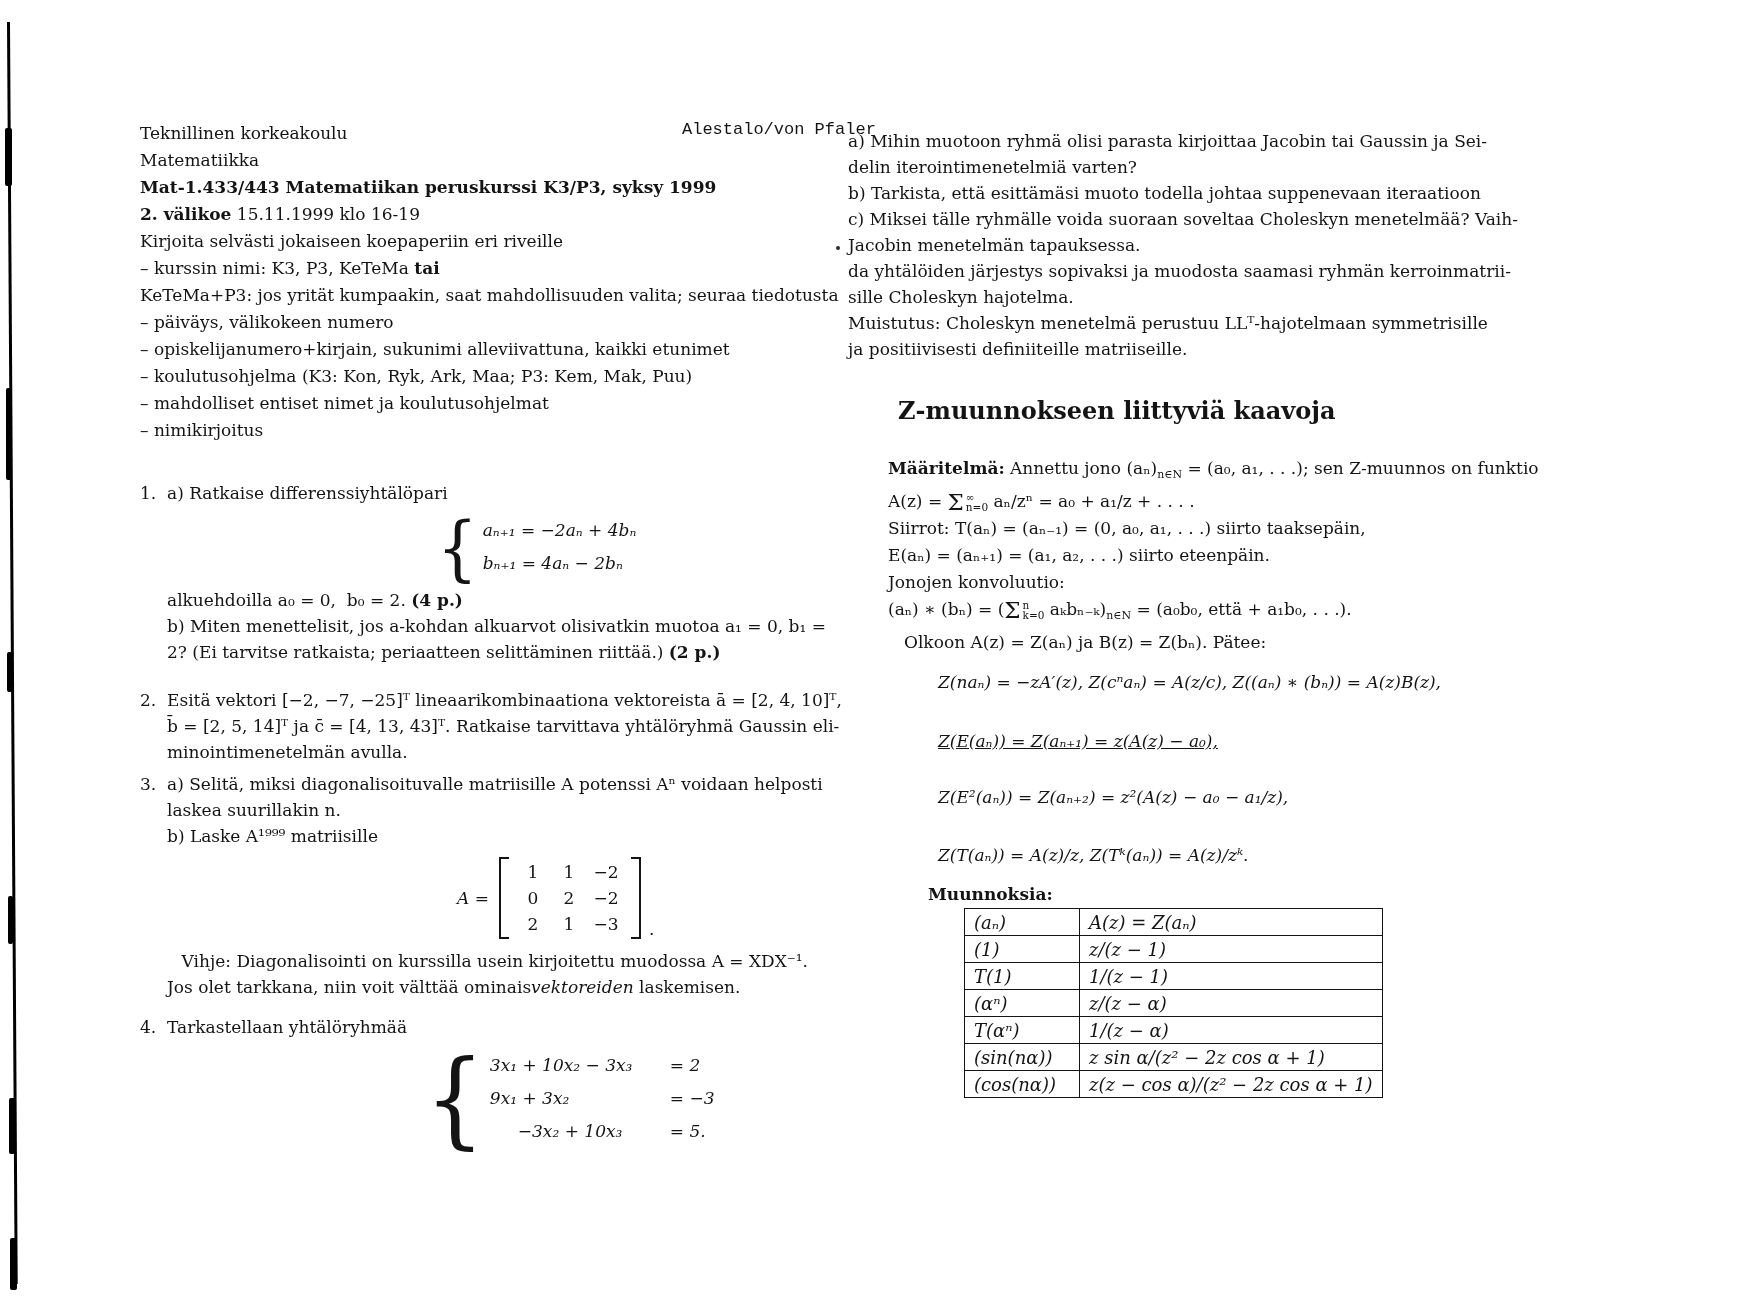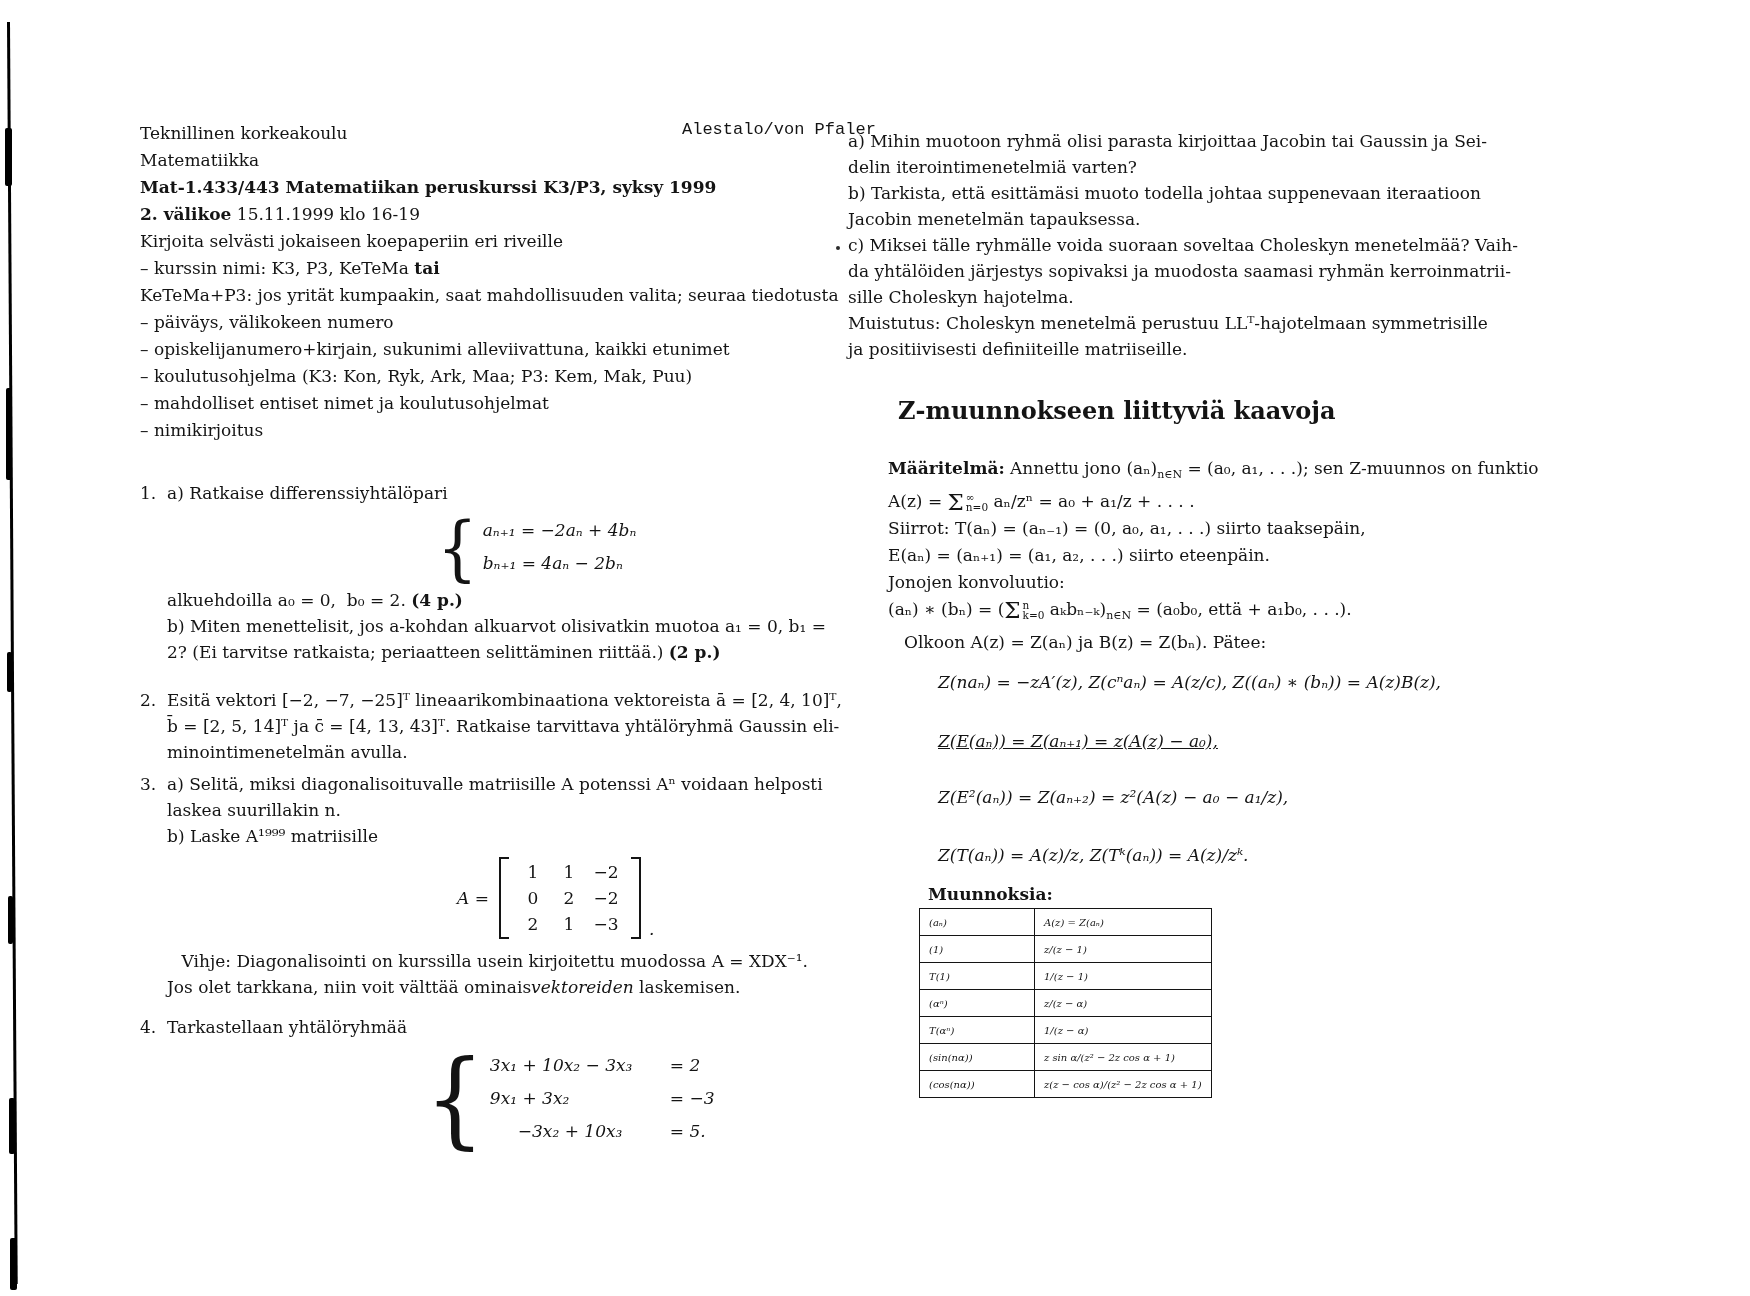--- a/index.html
+++ b/index.html
@@ -40,21 +40,21 @@
   .mdot{align-self:flex-end;margin-left:8px;}
   
   .zheading{font-size:24px;font-weight:bold;margin-left:50px;white-space:nowrap;}
   .defblock{margin-left:40px;}
   .ceq{white-space:nowrap;text-align:left;font-style:italic;padding-left:90px;}
   .sb{font-size:11px;vertical-align:-4px;}
   .sg{display:inline-flex;align-items:center;transform:translateY(3px);}
   .sg .sy{font-size:23px;line-height:20px;font-style:normal;}
   .sg .lm{display:inline-flex;flex-direction:column;font-size:10.5px;line-height:10.5px;margin-left:2px;font-style:normal;}
   .ztitle{font-weight:bold;margin-left:80px;line-height:22px;}
-  table.ztable{border-collapse:collapse;margin-left:71px;margin-top:3px;font-size:10px;}
+  table.ztable{border-collapse:collapse;margin-left:116px;margin-top:3px;font-size:18px;}
   table.ztable td{border:1.6px solid #141414;height:26px;padding:0 9px;white-space:nowrap;font-style:italic;}
   table.ztable td.c1{width:96px;}
   
   .edge-line{position:absolute;left:7px;top:22px;width:3px;height:1262px;background:#000;transform:rotate(-0.35deg);transform-origin:top center;}
   .blob{position:absolute;background:#000;border-radius:2px;}
   .blob1{left:5px;top:128px;width:7px;height:58px;}
   .blob2{left:6px;top:388px;width:6px;height:92px;}
   .blob3{left:7px;top:652px;width:5px;height:40px;}
   .blob4{left:8px;top:896px;width:5px;height:48px;}
   .blob5{left:9px;top:1098px;width:6px;height:56px;}
@@ -166,22 +166,22 @@
           </span>
         </div>
       </div>
     </div>
   </div>
 
   <div class="col-right">
     <div class="line ln26">a) Mihin muotoon ryhmä olisi parasta kirjoittaa Jacobin tai Gaussin ja Sei-</div>
     <div class="line ln26">delin iterointimenetelmiä varten?</div>
     <div class="line ln26">b) Tarkista, että esittämäsi muoto todella johtaa suppenevaan iteraatioon</div>
+    <div class="line ln26">c) Miksei tälle ryhmälle voida suoraan soveltaa Choleskyn menetelmää? Vaih-</div>
     <div class="line ln26">Jacobin menetelmän tapauksessa.</div>
-    <div class="line ln26">c) Miksei tälle ryhmälle voida suoraan soveltaa Choleskyn menetelmää? Vaih-</div>
     <div class="line ln26">da yhtälöiden järjestys sopivaksi ja muodosta saamasi ryhmän kerroinmatrii-</div>
     <div class="line ln26">sille Choleskyn hajotelma.</div>
     <div class="line ln26">Muistutus:  Choleskyn menetelmä perustuu  LLᵀ-hajotelmaan symmetrisille</div>
     <div class="line ln26">ja positiivisesti definiiteille matriiseille.</div>
 
     <div class="zheading" style="margin-top:34px;">Z-muunnokseen liittyviä kaavoja</div>
 
     <div class="defblock" style="margin-top:30px;">
       <div class="line"><span class="b pre">Määritelmä:</span><span class="pre"> Annettu jono (aₙ)</span><span class="sb">n∈N</span><span class="pre"> = (a₀, a₁, . . .); sen Z-muunnos on funktio</span></div>
       <div class="line"><span class="pre">A(z) = </span><span class="sg">

